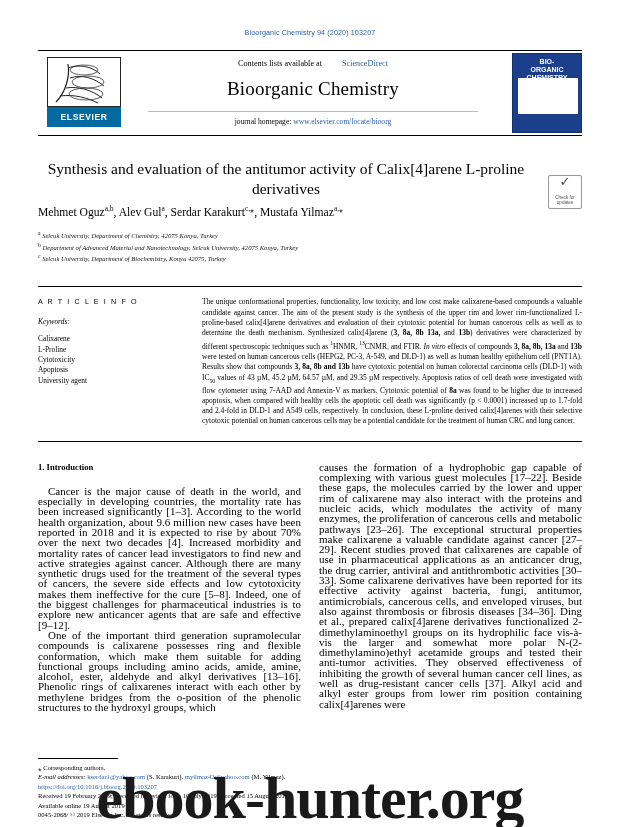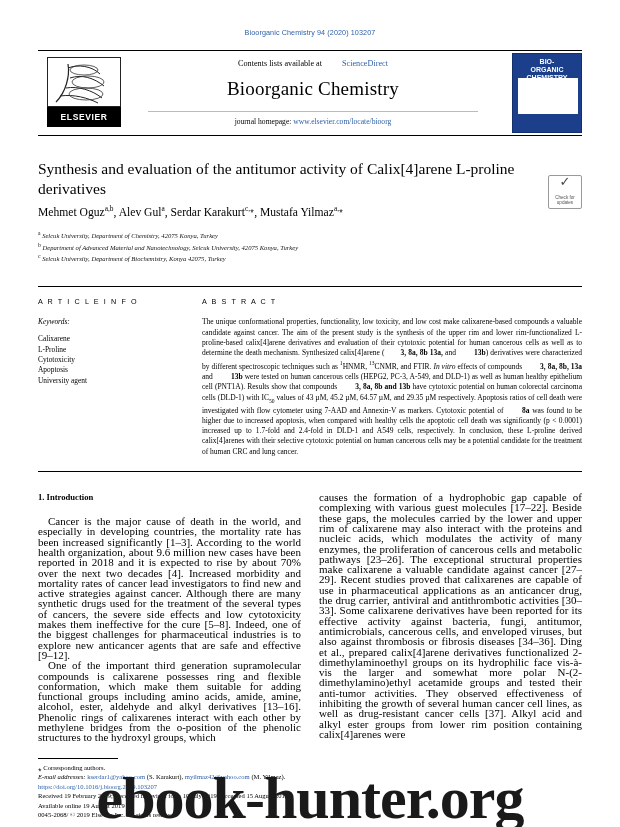--- a/index.html
+++ b/index.html
@@ -38,21 +38,21 @@
     display:flex; align-items:center; justify-content:center;
     border-right:0px solid #ccc;
   }
   .elsevier-logo { width:74px; height:72px; position:relative; }
   .elsevier-tree {
     width:74px; height:50px; border:1px solid #222; background:#fff;
     position:relative; overflow:hidden;
   }
   .elsevier-tree svg { position:absolute; left:0; top:0; }
   .elsevier-word {
-    width:74px; height:20px; background:#000000; color:#fff;
+    width:74px; height:20px; background:#0369a1; color:#fff;
     font-family:"Liberation Sans", sans-serif;
     font-size:8.5px; font-weight:bold; letter-spacing:.6px;
     display:flex; align-items:center; justify-content:center;
   }
   .mast-center { flex:1; text-align:center; padding-top:8px; }
   .contents-line { font-size:8.2px; font-family:"Liberation Serif", serif; }
   .contents-line .sd { color:#2b5fa8;padding-left:18px; }
   .journal-title {
     font-size:19px; font-family:"Liberation Serif", serif;
     margin-top:10px; letter-spacing:.2px;
@@ -80,20 +80,21 @@
     background:#ffffff;
   }
 
   
   .title {
     margin-top:23px;
     font-size:15.5px;
     line-height:20px;
     font-family:"Liberation Serif", serif;
     padding-right:48px;
+    text-align:center;
   }
   .title .sc { font-variant:small-caps; }
   .crossmark {
     position:absolute; right:38px; top:175px;
     width:34px; height:34px; border:1px solid #999; border-radius:2px;
     font-size:4.6px; color:#555; text-align:center;
     font-family:"Liberation Sans", sans-serif;
     padding-top:19px; line-height:5px;
   }
   .crossmark:before {
@@ -121,21 +122,21 @@
   .sec-label {
     font-family:"Liberation Sans", sans-serif;
     font-size:7.2px; letter-spacing:1.6px; text-transform:uppercase;
     margin-bottom:11px;
   }
   .kw-head { font-style:italic; font-size:7.4px; margin-bottom:8px; }
   .kw { font-size:7.4px; line-height:10.4px; }
   .abstract-text {
     font-size:7.5px; line-height:10.3px; text-align:justify;
   }
-  .abstract-text b { font-weight:bold;margin-left:16px; }
+  .abstract-text b { font-weight:bold; }
   .abstract-text i { font-style:italic; }
   .abstract-text .sc { font-variant:small-caps; }
   sub { font-size:5.6px; }
   sup { font-size:5.6px; }
 
   
   .bodyzone { margin-top:20px; display:flex; gap:18px; }
   .bcol { width:272px; }
   .h2 {
     font-family:"Liberation Serif", serif;
@@ -238,21 +239,20 @@
       <div class="kw-head">Keywords:</div>
       <div class="kw">
         <div>Calixarene</div>
         <div><span class="sc">L</span>-Proline</div>
         <div>Cytotoxicity</div>
         <div>Apoptosis</div>
         <div>University agent</div>
       </div>
     </div>
     <div class="col-abs">
-      <div class="sec-label">A B S T R A C T</div>
       <div class="abstract-text">
         The unique conformational properties, functionality, low toxicity, and low cost make calixarene-based compounds a valuable candidate against cancer. The aim of the present study is the synthesis of the upper rim and lower rim-functionalized <span class="sc">L</span>-proline-based calix[4]arene derivatives and evaluation of their cytotoxic potential for human cancerous cells as well as to determine the death mechanism. Synthesized calix[4]arene (<b>3, 8a, 8b 13a,</b> and <b>13b</b>) derivatives were characterized by different spectroscopic techniques such as <sup>1</sup>HNMR, <sup>13</sup>CNMR, and FTIR. <i>In vitro</i> effects of compounds <b>3, 8a, 8b, 13a</b> and <b>13b</b> were tested on human cancerous cells (HEPG2, PC-3, A-549, and DLD-1) as well as human healthy epithelium cell (PNT1A). Results show that compounds <b>3, 8a, 8b and 13b</b> have cytotoxic potential on human colorectal carcinoma cells (DLD-1) with IC<sub>50</sub> values of 43 µM, 45.2 µM, 64.57 µM, and 29.35 µM respectively. Apoptosis ratios of cell death were investigated with flow cytometer using 7-AAD and Annexin-V as markers. Cytotoxic potential of <b>8a</b> was found to be higher due to increased apoptosis, when compared with healthy cells the apoptotic cell death was significantly (p &lt; 0.0001) increased up to 1.7-fold and 2.4-fold in DLD-1 and A549 cells, respectively. In conclusion, these <span class="sc">L</span>-proline derived calix[4]arenes with their selective cytotoxic potential on human cancerous cells may be a potential candidate for the treatment of human CRC and lung cancer.
       </div>
     </div>
   </div>
 
   <div class="bodyzone">
     <div class="bcol">
       <div class="h2">1. Introduction</div>
       <div class="ptext">Cancer is the major cause of death in the world, and especially in developing countries, the mortality rate has been increased significantly [1–3]. According to the world health organization, about 9.6 million new cases have been reported in 2018 and it is expected to rise by about 70% over the next two decades [4]. Increased morbidity and mortality rates of cancer lead investigators to find new and active strategies against cancer. Although there are many synthetic drugs used for the treatment of the several types of cancers, the severe side effects and low cytotoxicity makes them ineffective for the cure [5–8]. Indeed, one of the biggest challenges for pharmaceutical industries is to explore new anticancer agents that are safe and effective [9–12].</div>

